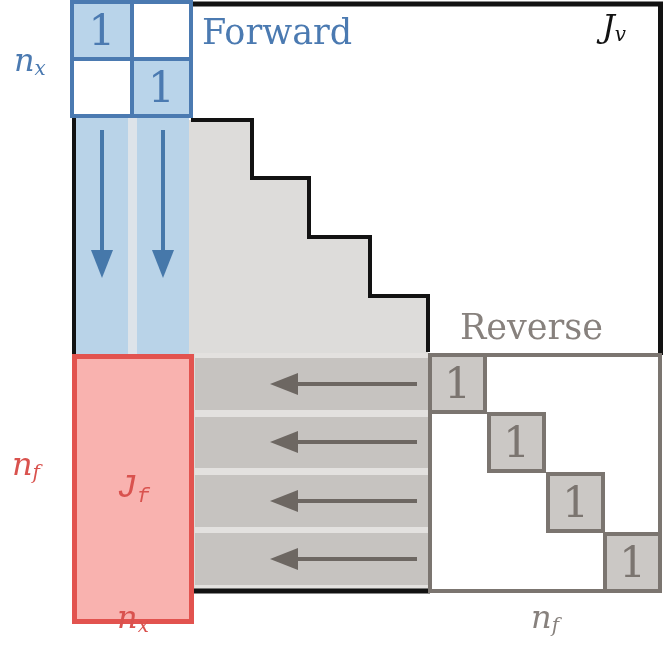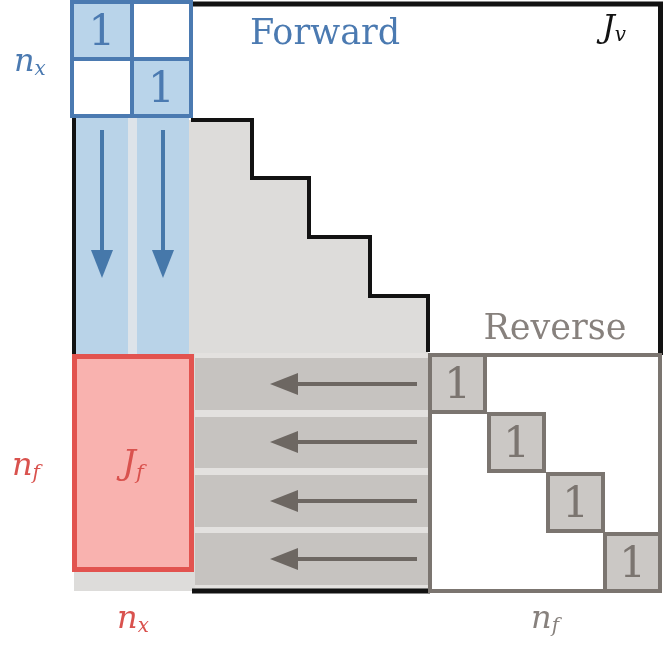--- a/index.html
+++ b/index.html
@@ -28,44 +28,44 @@
   .fwd-cell.diag{background:var(--blue_cell);}
   
   .rev-seed{left:428px;top:353px;width:234px;height:240px;border:4px solid var(--gray_line);
     background:#fff;box-sizing:border-box;z-index:4;}
   .rev-cell{width:59px;height:61px;border:4px solid var(--gray_line);background:var(--gray_cell);
     box-sizing:border-box;z-index:5;display:flex;align-items:center;justify-content:center;
     color:var(--gray_line);font-size:42px;}
   .rev-cell.c1{left:428px;top:353px;} .rev-cell.c2{left:487px;top:412px;}
   .rev-cell.c3{left:546px;top:472px;} .rev-cell.c4{left:603px;top:532px;}
   
-  .jf-block{left:72px;top:354px;width:122px;height:218px;border:5px solid var(--red);
+  .jf-block{left:72px;top:354px;width:122px;height:270px;border:5px solid var(--red);
     background:var(--red_fill);box-sizing:border-box;z-index:5;
-    display:flex;align-items:center;justify-content:center;}
+    display:flex;align-items:center;justify-content:center;font-family:Liberation Mono, monospace;}
   
   .barrow{width:22px;height:148px;z-index:6;}
   .barrow .shaft{position:absolute;left:9px;top:0;width:4px;height:122px;background:var(--arrow_blue);}
   .barrow .head{position:absolute;left:0;top:120px;width:0;height:0;
     border-left:11px solid transparent;border-right:11px solid transparent;
     border-top:28px solid var(--arrow_blue);}
   .barrow.a1{left:91px;top:130px;} .barrow.a2{left:152px;top:130px;}
   .garrow{left:270px;width:147px;height:22px;z-index:6;}
   .garrow .shaft{position:absolute;left:27px;top:9px;width:120px;height:4px;background:var(--arrow_gray);}
   .garrow .head{position:absolute;left:0;top:0;width:0;height:0;
     border-top:11px solid transparent;border-bottom:11px solid transparent;
     border-right:28px solid var(--arrow_gray);}
   .garrow.a1{top:373px;} .garrow.a2{top:431px;} .garrow.a3{top:490px;} .garrow.a4{top:548px;}
   
   .lbl{z-index:7;line-height:1;white-space:nowrap;}
   .math{font-style:italic;}
   .sub{font-size:62%;vertical-align:-0.22em;font-style:italic;}
   .lbl-nx-top{left:14px;top:44px;font-size:32px;color:var(--blue);}
-  .lbl-forward{left:202px;top:15px;font-size:35px;color:var(--blue);margin-left:48px;}
+  .lbl-forward{left:202px;top:15px;font-size:35px;color:var(--blue);}
   .lbl-jv{left:602px;top:10px;font-size:32px;color:var(--ink);}
-  .lbl-reverse{left:460px;top:310px;width:190px;text-align:center;font-size:35px;color:var(--gray_text);}
+  .lbl-reverse{left:460px;top:310px;width:190px;text-align:left;font-size:35px;color:var(--gray_text);}
   .lbl-nf-left{left:12px;top:448px;font-size:32px;color:var(--red_text);}
   .lbl-jf{font-size:34px;color:var(--red_text);}
   .lbl-nx-bottom{left:93px;top:601px;width:80px;text-align:center;font-size:32px;color:var(--red_text);}
   .lbl-nf-bottom{left:505px;top:601px;width:80px;text-align:center;font-size:32px;color:var(--gray_text);}
 </style>
 </head>
 <body>
 
 <div class="canvas">
 

